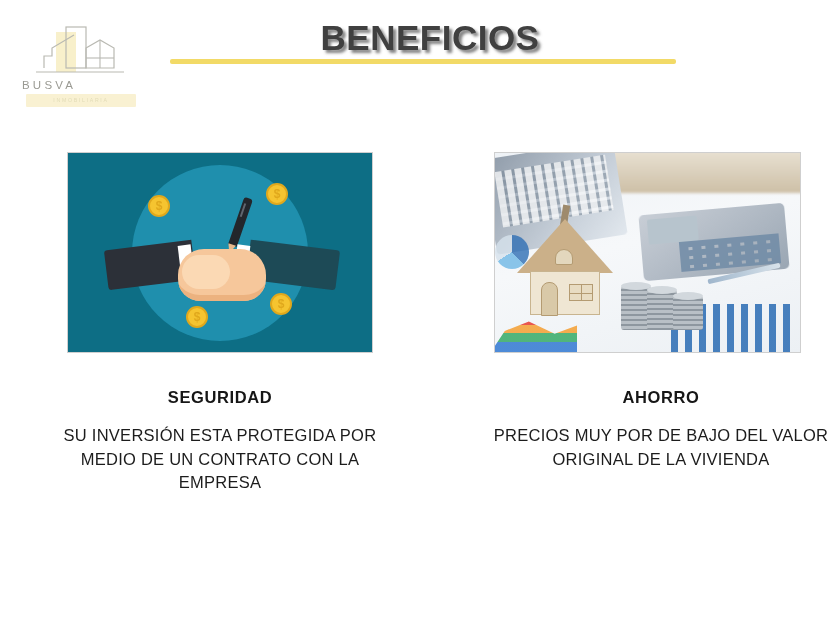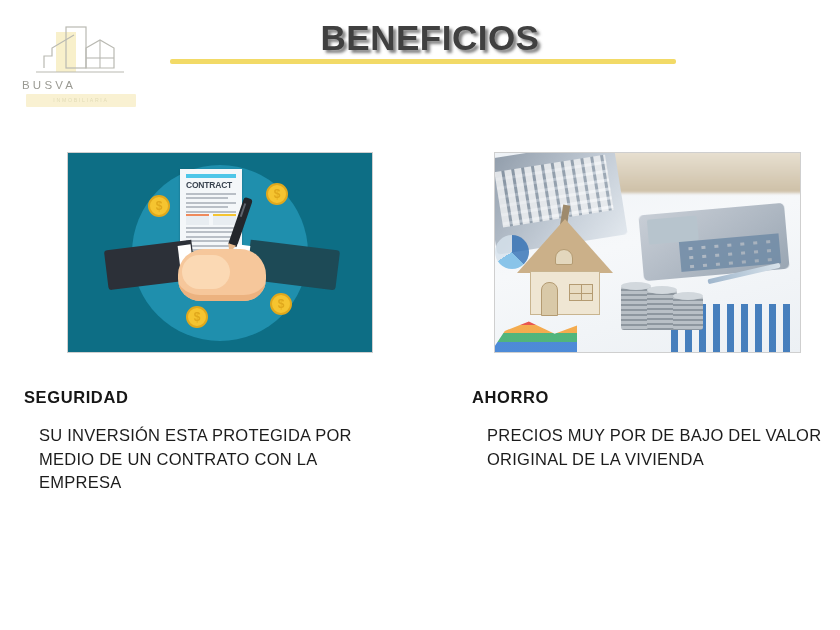--- a/index.html
+++ b/index.html
@@ -447,20 +447,21 @@
     width: 74px; height: 5px;
     background: linear-gradient(to right, #9fb6cc, #d8e2ea);
     transform: rotate(-13deg);
     border-radius: 2px;
   }
 
   
   .caption {
     position: absolute;
     top: 386px;
+    text-align: center;
     line-height: 1.42;
   }
   .caption-left  { left: 24px;  width: 392px; }
   .caption-right { left: 472px; width: 378px; }
 
   .caption-heading {
     font-size: 16.5px;
     font-weight: bold;
     letter-spacing: 0.6px;
     color: #161616;
@@ -498,43 +499,20 @@
   <div class="page-title">BENEFICIOS</div>
   <div class="title-rule"></div>
 </div>
 
 <div class="card card-left">
 
   <div class="media">
     <div class="illus">
       <div class="illus-circle"></div>
 
-      <div class="doc">
-        <div class="doc-bar"></div>
-        <div class="doc-title">CONTRACT</div>
-        <div class="doc-lines">
-          <i></i>
-            <i></i>
-            <i></i>
-            <i></i>
-            <i></i>
-        </div>
-        <div class="doc-boxes">
-          <span></span>
-            <span></span>
-        </div>
-        <div class="doc-lines2">
-          <i></i>
-            <i></i>
-            <i></i>
-            <i></i>
-            <i></i>
-            <i></i>
-        </div>
-      </div>
 
       <div class="pen">
         <div class="pen-clip"></div>
       </div>
 
       <div class="hand-l"></div>
       <div class="hand-r"></div>
       <div class="cuff-l"></div>
       <div class="cuff-r"></div>
       <div class="shake"></div>

